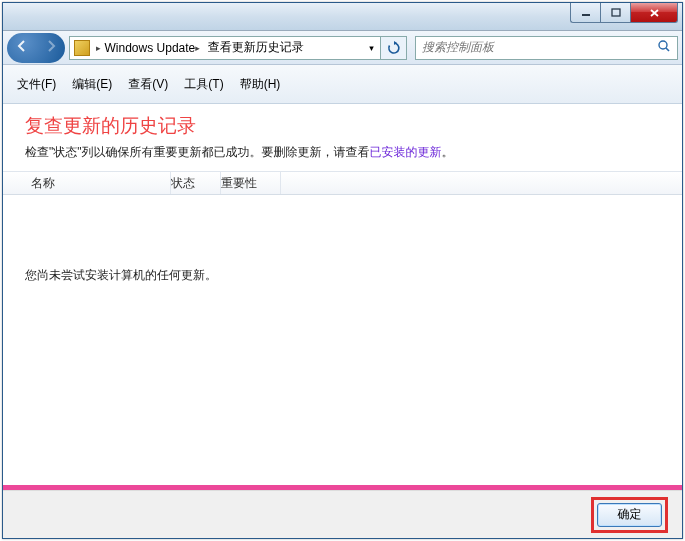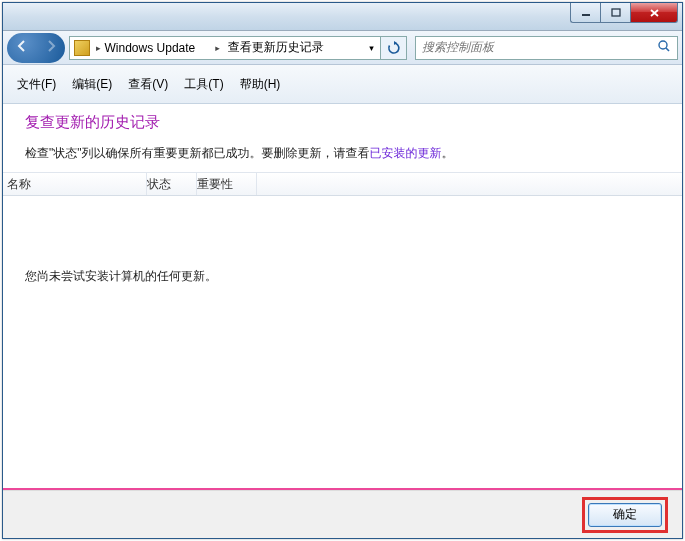--- a/index.html
+++ b/index.html
@@ -15,50 +15,50 @@
 .winbtn.close { width: 48px; background: linear-gradient(to bottom,#e9a0a0,#d04040 45%,#c02020 50%,#b01010); border-bottom-right-radius: 3px; color:#fff;}
 .winbtn svg { display:block; }
 
 .navbar { height: 34px; background: linear-gradient(to bottom,#f0f5fb,#dce7f3); display: flex; align-items: center; padding: 0 4px; gap: 4px; border-bottom: 1px solid #b6c5d6;}
 .nav-back-fwd { width: 58px; height: 30px; background: radial-gradient(circle at 30% 30%, #5a8fc8, #1a5a9a); border-radius: 15px; display:flex; align-items:center; justify-content: space-around; }
 .nav-arrow { color:#fff; font-size: 14px; opacity:0.9;}
 .nav-arrow.fwd { opacity:0.4;}
 .addr-wrap { flex:1; display:flex; align-items:center; }
 .addr { flex:1; height: 24px; background:#fff; border:1px solid #8aa; display:flex; align-items:center; font-size:12px; padding-left: 4px; overflow: hidden;}
 .addr-icon { width:16px; height:16px; background: linear-gradient(135deg,#f0d060,#d0a020); border:1px solid #b08010; margin-right:6px; flex-shrink:0;}
-.addr-seg { display:flex; align-items:center; gap:20px; padding: 0 4px;}
+.addr-seg { display:flex; align-items:center; gap:0; padding: 0 4px;}
 .addr-arrow { font-size: 9px; color:#444;}
 .addr-drop { width: 18px; display:flex; align-items:center; justify-content:center; color:#000; font-size:9px; border-left: 1px solid transparent;}
 .addr-drop.end { margin-left:auto;}
 .refresh-btn { width: 26px; height: 24px; border:1px solid #8aa; border-left:none; background:#eaf2fa; display:flex; align-items:center; justify-content:center; color:#1a5a9a; font-size:12px;}
 .search { width: 263px; height:24px; border:1px solid #8aa; background:#fff; display:flex; align-items:center; padding: 0 6px; margin-left:4px; font-size:12px; color:#777; font-style: italic;}
 .search .mag { margin-left:auto; color:#2a6aaa; font-style:normal;}
 
 .menubar { height: 39px; background: linear-gradient(to bottom,#f6f9fc,#e6eef6); border-bottom:1px solid #c5d3e1; display:flex; align-items:center; padding-left: 6px; font-size:12px;}
 .menu-item { padding: 3px 8px; cursor:default;}
 
 .content { position:absolute; top: 88px; bottom: 48px; left:0; right:0; padding: 22px 22px 0 22px; font-size: 12px; display:flex; flex-direction: column;}
-.heading { color:#a21caf; font-size: 15px; margin-bottom: 12px;}
+.heading { color:#ef4444; font-size: 19px; margin-bottom: 4px;}
 .desc { color:#222; margin-bottom: 10px; line-height: 1.5;}
 .link { color:#6d28d9; cursor:pointer;}
 .trouble { color:#0066cc; margin-bottom: 14px; cursor:pointer;}
 
-.table-head { display:flex; background: linear-gradient(to bottom,#fff,#f2f5f9); border-top:1px solid #e0e6ee; border-bottom: 1px solid #d5dde6; height: 24px; align-items:flex-start; margin: 0 -22px; padding: 0 4px;}
+.table-head { display:flex; background: linear-gradient(to bottom,#fff,#f2f5f9); border-top:1px solid #e0e6ee; border-bottom: 1px solid #d5dde6; height: 24px; align-items:flex-start; margin: 0 -22px; padding: 0 28px;}
 .col { border-right: 1px solid #e0e6ee; padding: 0 8px 0 0; height: 100%; display: flex; align-items: center; color:#333; font-size: 12px;}
 .col.name { width: 140px; padding-left:0;}
 .col.status { width: 50px;}
 .col.imp { width: 60px;}
 .col.date { width: 80px; border-right:none;}
 
-.list-area { flex: 1; margin: 0 -22px; border-bottom: 2px solid #ec4899; position:relative;}
+.list-area { flex: 1; margin: 0 -22px; border-bottom: 5px solid #ec4899; position:relative;}
 .empty-msg { position: absolute; left: 22px; top: 72px; color:#222;}
 
 .footer { position:absolute; bottom:0; left:0; right:0; height: 48px; background:#f0f0f0; border-top: 1px solid #ddd; display:flex; align-items:center; justify-content:flex-end; padding-right: 14px;}
 .ok-wrap { border: 3px solid #e03030; padding: 3px;}
-.ok-btn { width: 74px; height: 24px; background: linear-gradient(to bottom,#f8fbff,#d6e6f6); border: 1px solid #3a78b8; border-radius:3px; font-size:12px; display:flex; align-items:center; justify-content:center; box-shadow: inset 0 0 0 1px #bde0ff; cursor:pointer;}
+.ok-btn { width: 65px; height: 24px; background: linear-gradient(to bottom,#f8fbff,#d6e6f6); border: 1px solid #3a78b8; border-radius:3px; font-size:12px; display:flex; align-items:center; justify-content:center; box-shadow: inset 0 0 0 1px #bde0ff; cursor:pointer;}
 </style>
 </head>
 <body>
 
 <div class="window">
 
   <div class="titlebar">
     <div class="winbtns">
       <div class="winbtn min">
         <svg width="10" height="10">

